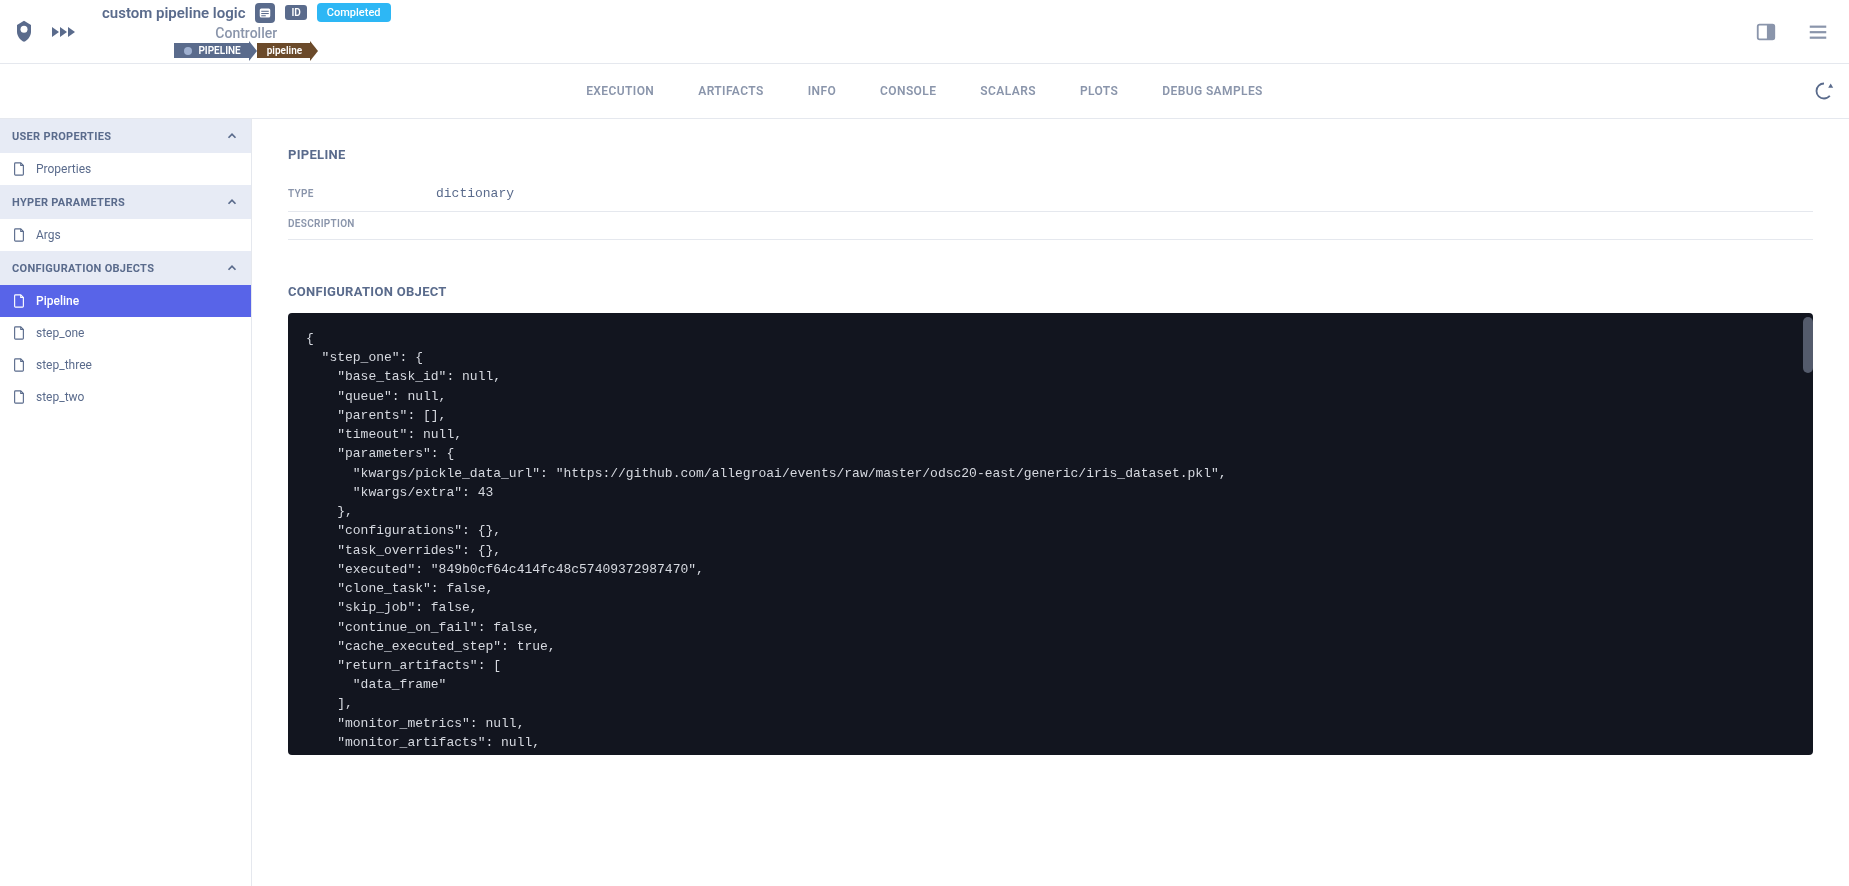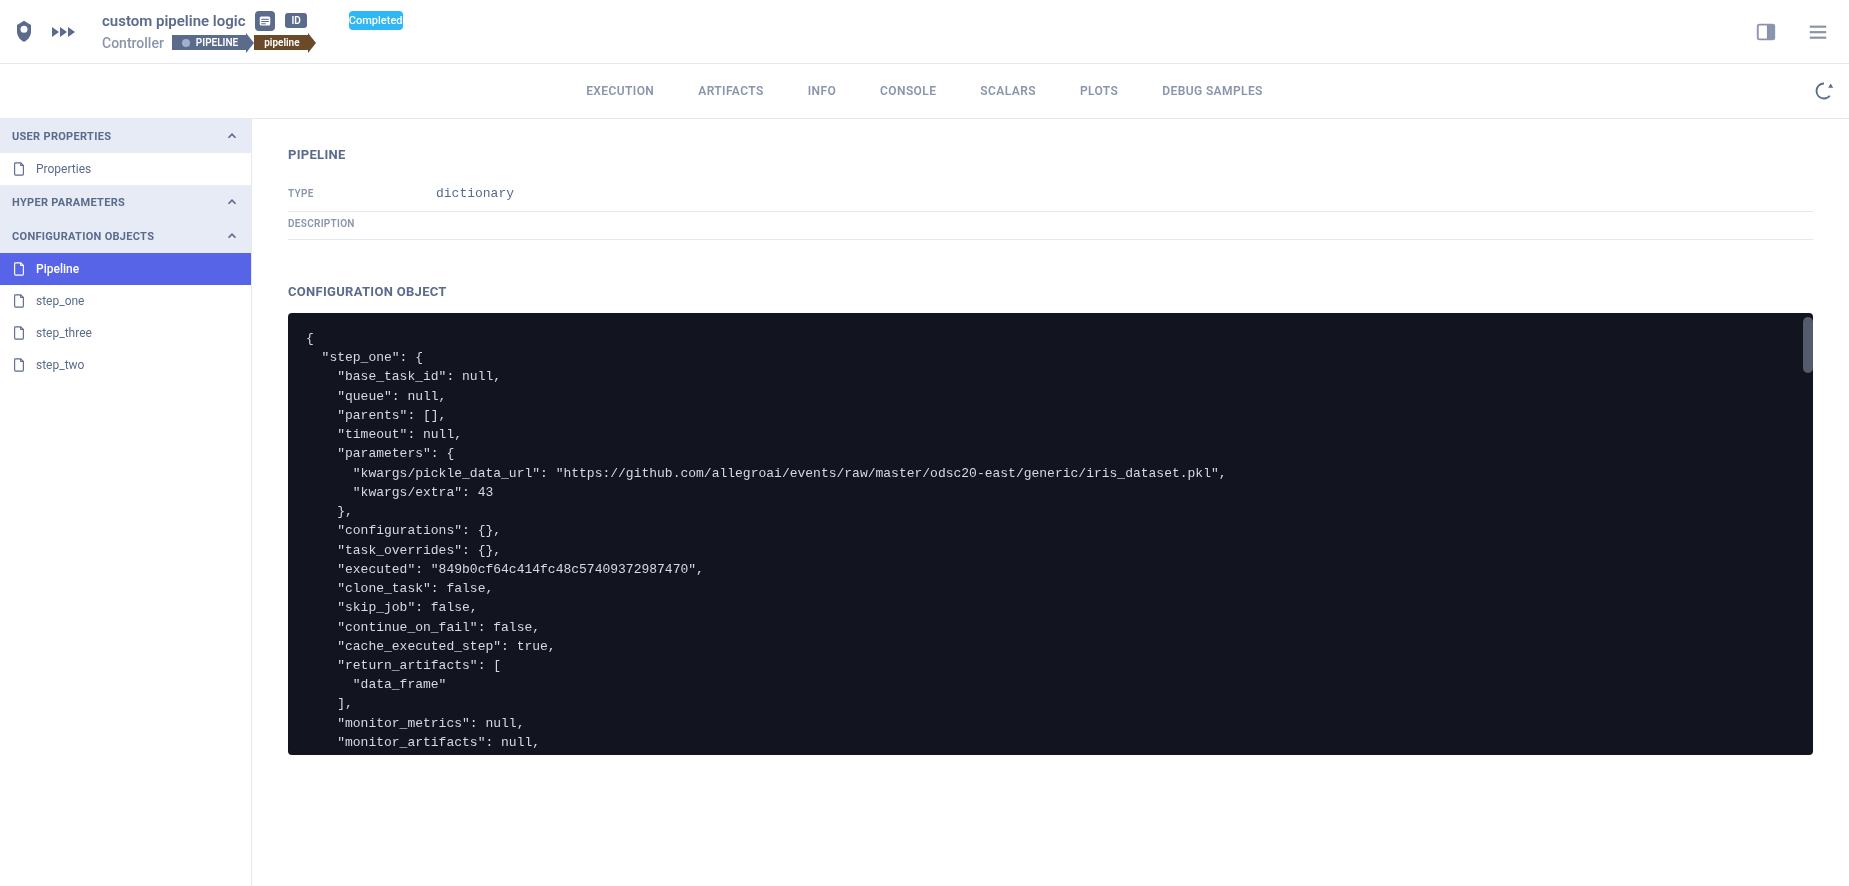--- a/index.html
+++ b/index.html
@@ -10,22 +10,22 @@
   .header { height:64px; border-bottom:1px solid #e5e8ee; display:flex; align-items:center; padding:0 18px 0 10px; }
   .hdr-left { display:flex; align-items:center; gap:12px; }
   .logo { width:28px; height:28px; display:inline-block; margin-right:2px; }
   .arrows { width:32px; height:18px; display:flex; gap:1px; align-items:center; margin-right:6px; }
   .arrow { width:0; height:0; border-top:5px solid transparent; border-bottom:5px solid transparent; border-left:7px solid #5a6b8c; }
   .title-block { display:flex; flex-direction:column; gap:2px; }
   .title-row1 { display:flex; align-items:center; gap:10px; }
   .title { font-size:15px; font-weight:600; color:#5a6b8c; }
   .meta-icon { width:20px; height:20px; border-radius:4px; background:#5a6b8c; display:flex; align-items:center; justify-content:center; }
   .id-badge { background:#5a6b8c; color:#fff; font-size:10px; font-weight:600; padding:2px 6px; border-radius:3px; }
-  .status-badge { background:#2db7f5; color:#fff; font-size:11px; font-weight:500; padding:3px 0; border-radius:4px;margin-left:32px; }
-  .title-row2 { display:flex; align-items:center; gap:8px; }
+  .status-badge { background:#2db7f5; color:#fff; font-size:11px; font-weight:500; padding:3px 10px; border-radius:4px; }
+  .title-row2 { display:flex; align-items:center; gap:0;flex-direction:column; }
   .subtitle { font-size:14px; color:#8a95ab; font-weight:500; }
   .bc { display:flex; align-items:center; }
   .bc-pill { font-size:10px; font-weight:600; padding:2px 8px 2px 10px; color:#fff; position:relative; display:flex; align-items:center; }
   .bc1 { background:#5a6b8c; }
   .bc2 { background:#6b4a2a; }
   .bc-tail { width:0; height:0; border-top:10px solid transparent; border-bottom:10px solid transparent; }
   .bc-tail1 { border-left:8px solid #5a6b8c; }
   .bc-tail2 { border-left:8px solid #6b4a2a; }
   .bc-dot { width:8px; height:8px; border-radius:50%; background:#9fb0d0; margin-right:6px; display:inline-block; }
   .hdr-right { margin-left:auto; display:flex; align-items:center; gap:26px; }
@@ -158,20 +158,27 @@
               <path fill="currentColor" d="M4 1h6l3 3v10a1 1 0 0 1-1 1H4a1 1 0 0 1-1-1V2a1 1 0 0 1 1-1z" fill-opacity=".0" stroke="currentColor" stroke-width="1.3"></path>
               <path fill="currentColor" d="M10 1v3h3" fill-opacity="0" stroke="currentColor" stroke-width="1.3"></path>
             </svg></span>
           <span>Properties</span>
         </div>
         <div class="sb-group-hdr">
           <span>HYPER PARAMETERS</span>
           <span class="sb-chev"><svg viewBox="0 0 16 16" width="14" height="14">
               <path fill="none" stroke="#5a6b8c" stroke-width="2" d="M4 10l4-4 4 4"></path>
             </svg></span>
+        </div>
+        <div class="sb-item">
+          <span class="doc-icon"><svg viewBox="0 0 16 16" width="14" height="14">
+              <path fill="currentColor" d="M4 1h6l3 3v10a1 1 0 0 1-1 1H4a1 1 0 0 1-1-1V2a1 1 0 0 1 1-1z" fill-opacity=".0" stroke="currentColor" stroke-width="1.3"></path>
+              <path fill="currentColor" d="M10 1v3h3" fill-opacity="0" stroke="currentColor" stroke-width="1.3"></path>
+            </svg></span>
+          <span>Args</span>
         </div>
         <div class="sb-group-hdr">
           <span>CONFIGURATION OBJECTS</span>
           <span class="sb-chev"><svg viewBox="0 0 16 16" width="14" height="14">
               <path fill="none" stroke="#5a6b8c" stroke-width="2" d="M4 10l4-4 4 4"></path>
             </svg></span>
         </div>
         <div class="sb-item active">
           <span class="doc-icon"><svg viewBox="0 0 16 16" width="14" height="14">
               <path fill="currentColor" d="M4 1h6l3 3v10a1 1 0 0 1-1 1H4a1 1 0 0 1-1-1V2a1 1 0 0 1 1-1z" fill-opacity=".0" stroke="currentColor" stroke-width="1.3"></path>

